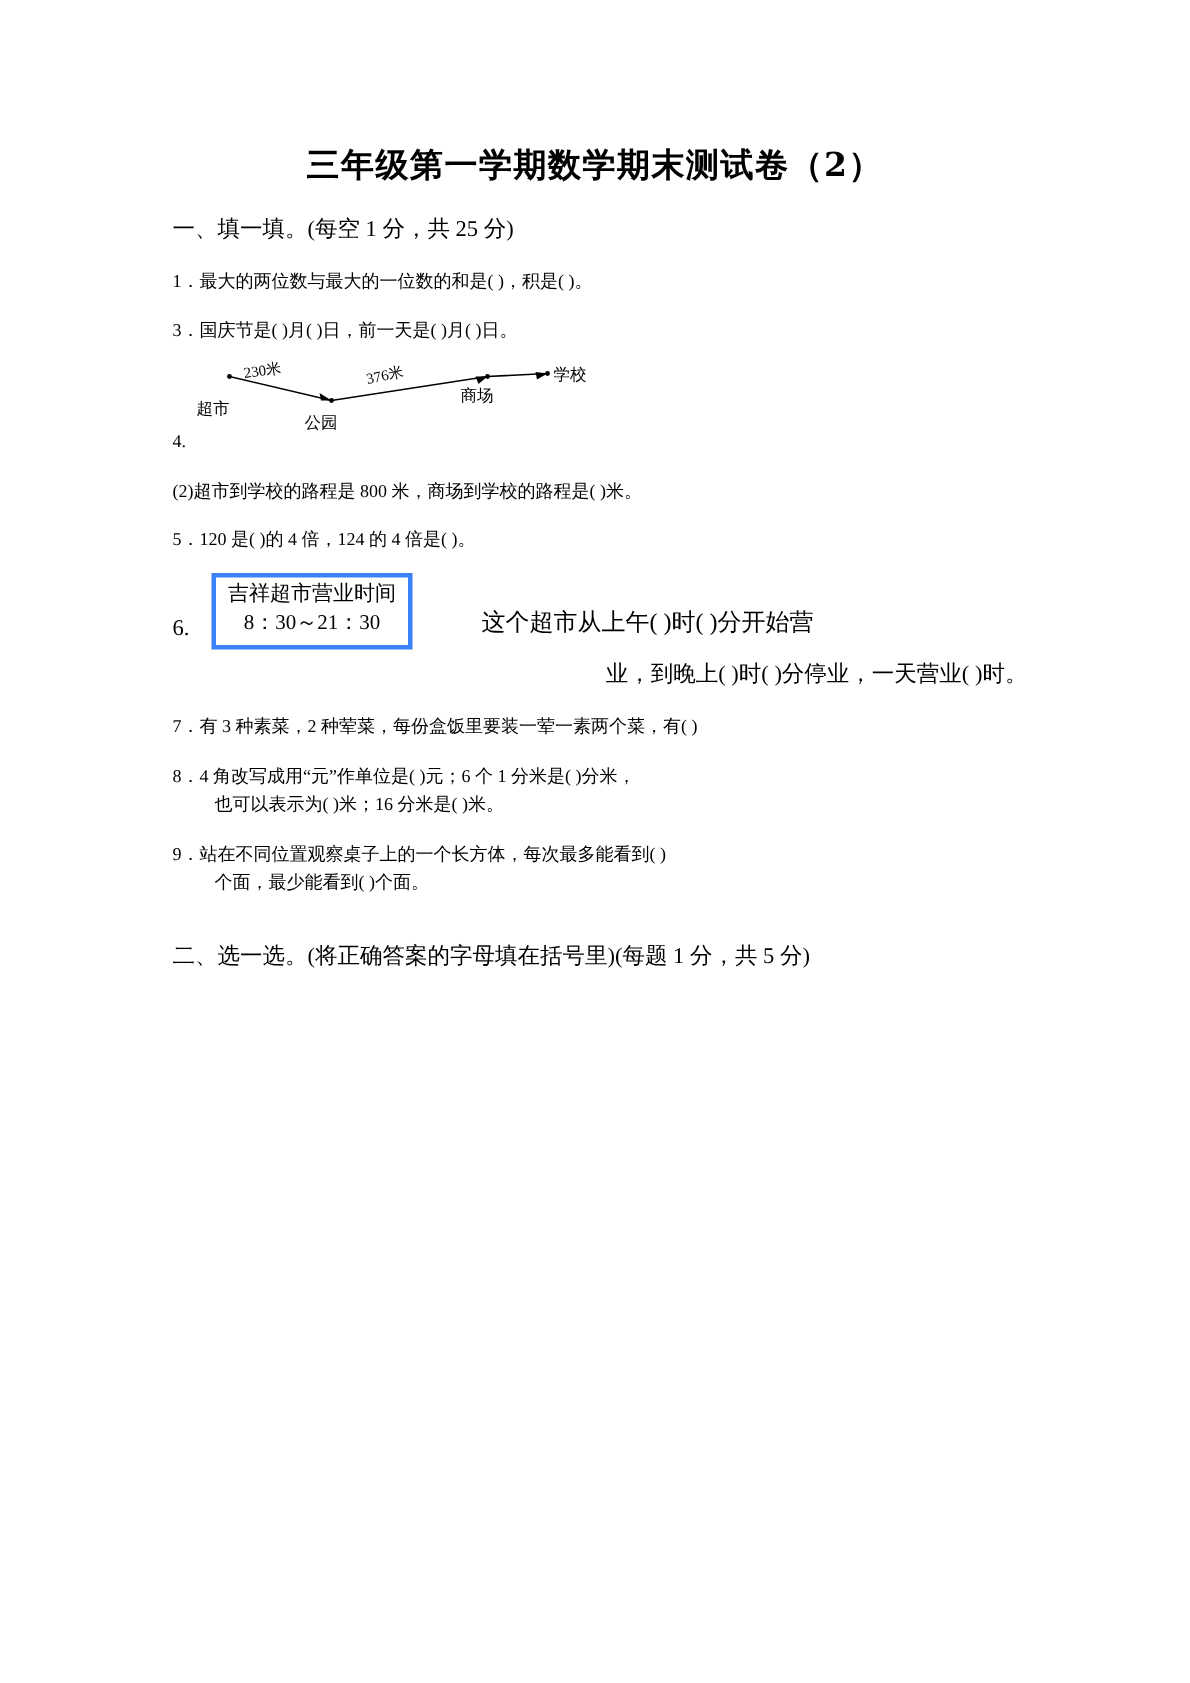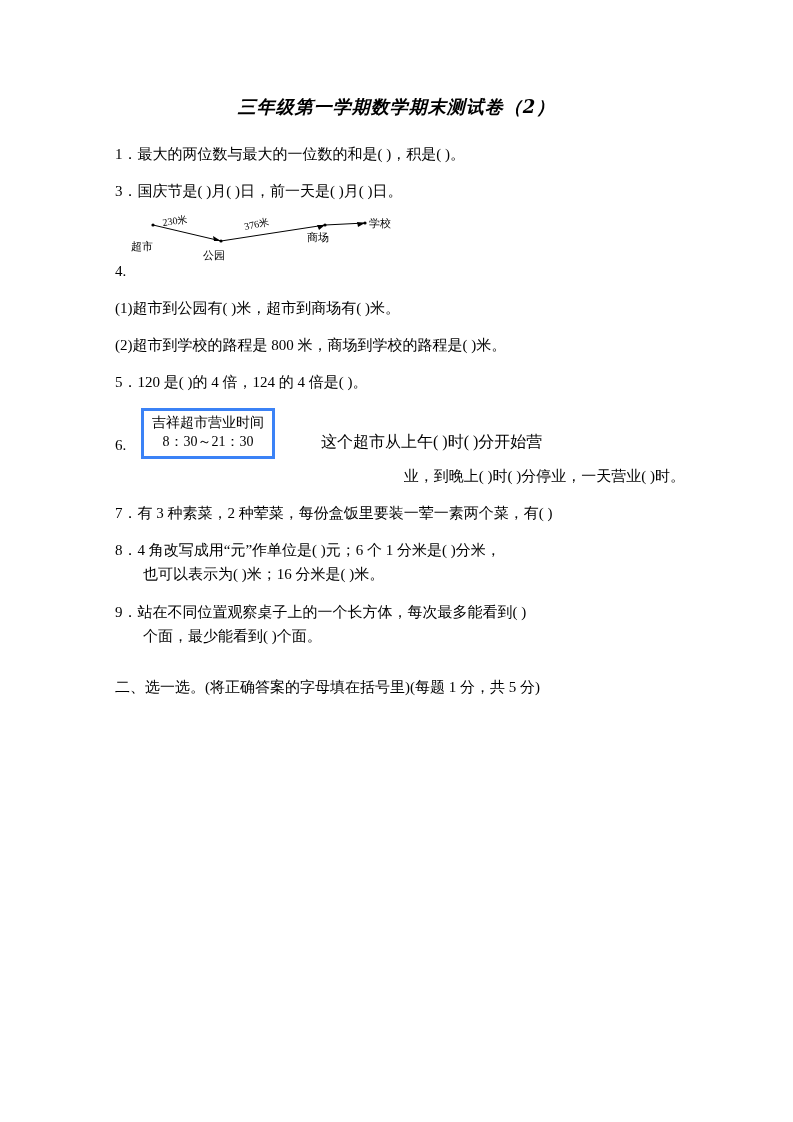--- a/index.html
+++ b/index.html
@@ -24,39 +24,38 @@
     padding: 0;
   }
   .title {
     position: absolute;
     left: 0;
     top: 95px;
     width: 793px;
     text-align: center;
     font-family: "DejaVu Serif", serif;
     font-weight: bold;
-    font-size: 18px;
+    font-size: 22px;
     letter-spacing: 1px;
-    font-style: italic;
   }
   .content {
     position: absolute;
     left: 115px;
     top: 142px;
     width: 570px;
     font-size: 15px;
     line-height: 1.55;
   }
   .sec-head {
     margin: 0 0 13px 0;
     font-size: 15px;
   }
   .q {
     margin: 0 0 13px 0;
-    font-size: 15px;
+    font-size: 12px;
     line-height: 1.62;
   }
   .q .ln2 {
     display: block;
     margin-left: 28px;
   }
   .q-num {
     display: inline-block;
   }
   .diagram-wrap {
@@ -108,20 +107,21 @@
 </style>
 </head>
 <body>
 
 <div class="page">
 
   <div class="title">三年级第一学期数学期末测试卷（2）</div>
 
   <div class="content">
 
+    <div class="sec-head">一、填一填。(每空 1 分，共 25 分)</div>
 
     <div class="q">
       <span class="q-num">1．</span><span>最大的两位数与最大的一位数的和是(        )，积是(        )。</span>
     </div>
 
 
     <div class="q">
       <span class="q-num">3．</span><span>国庆节是(      )月(      )日，前一天是(      )月(      )日。</span>
     </div>
 
@@ -146,21 +146,20 @@
 
         <text x="34" y="11" font-family="Liberation Serif, serif" font-size="10" transform="rotate(-8 34 11)">230米</text>
         <text x="116" y="15" font-family="Liberation Serif, serif" font-size="10" transform="rotate(-12 116 15)">376米</text>
       </svg>
     </div>
 
     <div class="q">
       <span class="q-num">4.</span>
     </div>
 
-    <div class="q">(1)超市到公园有(        )米，超市到商场有(        )米。</div>
 
     <div class="q">(2)超市到学校的路程是 800 米，商场到学校的路程是(        )米。</div>
 
     <div class="q">
       <span class="q-num">5．</span><span>120 是(        )的 4 倍，124 的 4 倍是(        )。</span>
     </div>
 
     <div class="q6row">
       <div class="q6num">6.</div>
       <div class="q6box">

